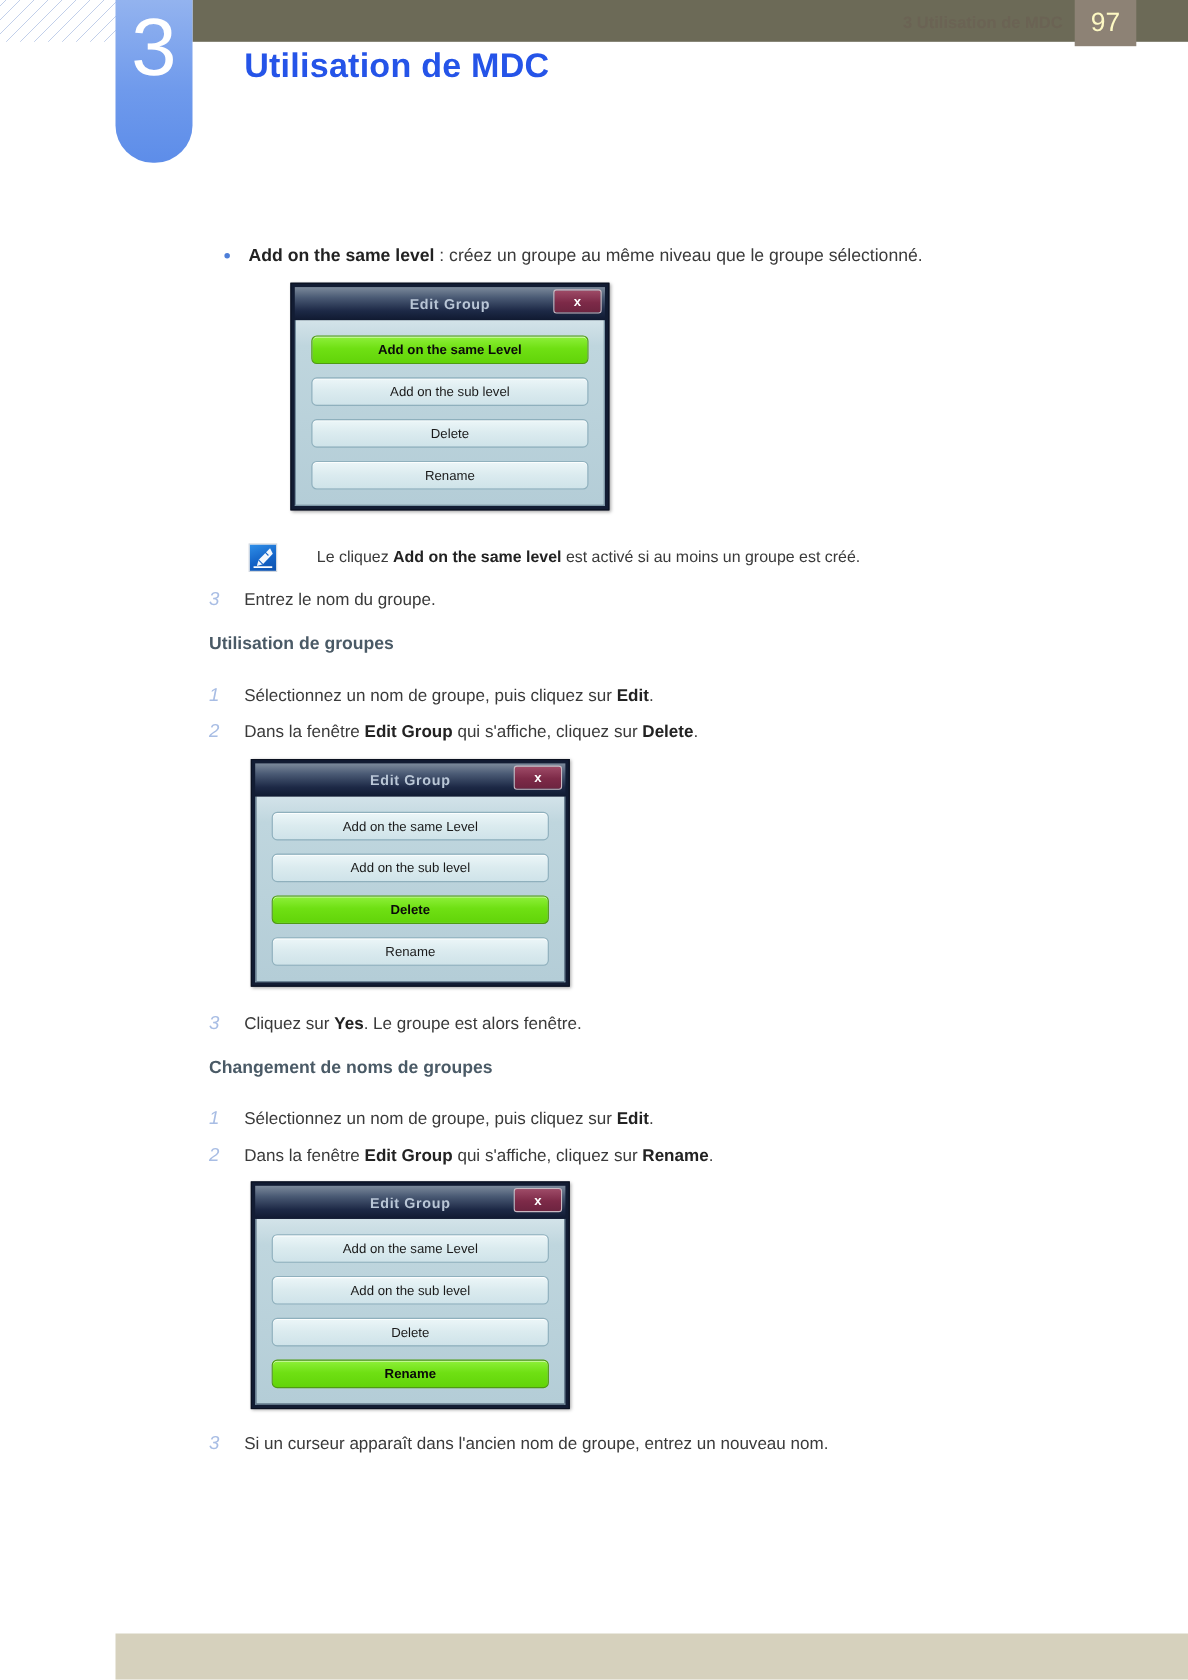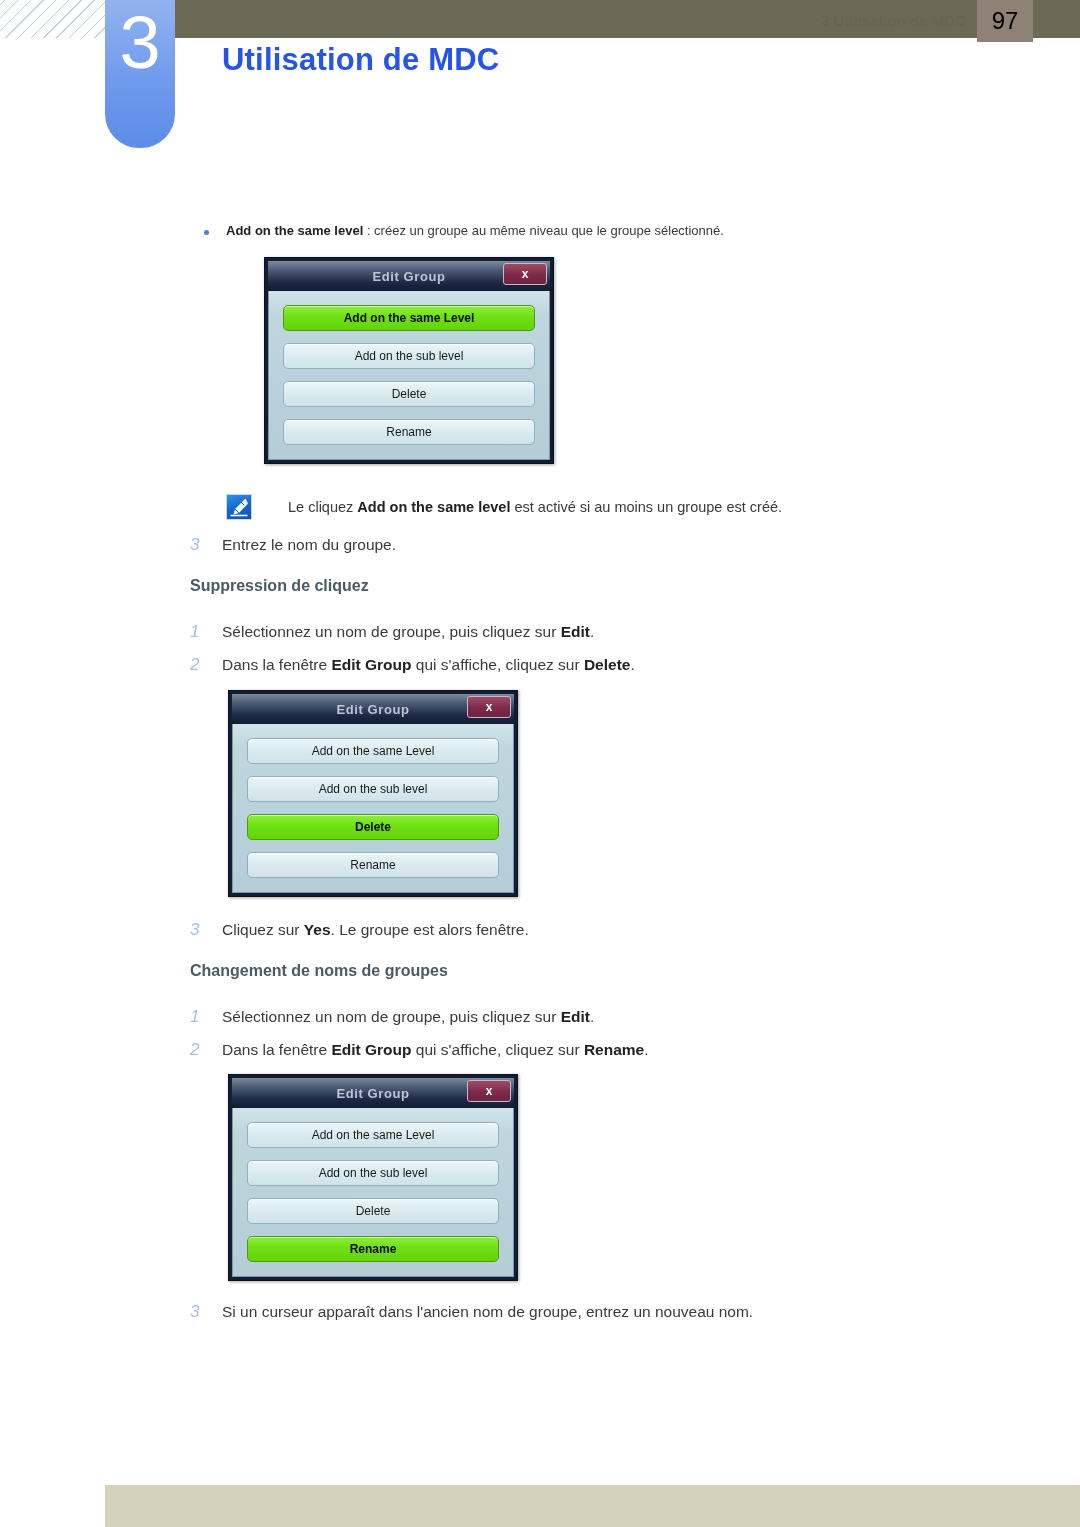--- a/index.html
+++ b/index.html
@@ -61,21 +61,21 @@
     text-align: right;
   }
 
   
   .content { position: absolute; left: 0; top: 0; width: 1080px; }
 
   .bullet-row {
     position: absolute;
     left: 226px;
     width: 800px;
-    font-size: 13px;
+    font-size: 16px;
     color: #3a3a3a;
     line-height: 1.4;
   }
   .bullet-dot {
     position: absolute;
     left: -22px; top: 8px;
     width: 5px; height: 5px;
     border-radius: 50%;
     background: #4d7ed8;
   }
@@ -204,21 +204,21 @@
     right: 114px; top: 12px;
     font-size: 15px;
     color: #6b6354;
     font-weight: bold;
   }
   .footer-page {
     position: absolute;
     right: 47px; top: 0;
     width: 56px; height: 42px;
     background: #8d8275;
-    color: #000000;
+    color: #fef9c3;
     font-size: 24px;
     display: flex;
     align-items: center;
     justify-content: center;
   }
 </style>
 </head>
 <body>
 
 <div class="header-band"></div>
@@ -257,21 +257,21 @@
         <path d="M14 7 L17 10" stroke="#1464c8" stroke-width="1" fill="none"></path>
       </svg>
     </span>
     <span class="note-text"><span>Le cliquez </span><b>Add on the same level</b><span> est activé si au moins un groupe est créé.</span></span>
   </div>
 
   <div class="step-row" style="top:533px;">
     <span class="step-num">3</span><span class="step-text">Entrez le nom du groupe.</span>
   </div>
 
-  <div class="section-head" style="top:577px;">Suppression de cliquez</div>
+  <div class="section-head" style="top:577px;">Utilisation de groupes</div>
 
   <div class="step-row" style="top:620px;">
     <span class="step-num">1</span><span class="step-text"><span>Sélectionnez un nom de groupe, puis cliquez sur </span><b>Edit</b><span>.</span></span>
   </div>
 
   <div class="step-row" style="top:653px;">
     <span class="step-num">2</span><span class="step-text"><span>Dans la fenêtre </span><b>Edit Group</b><span> qui s'affiche, cliquez sur </span><b>Delete</b><span>.</span></span>
   </div>
 
   <div class="dlg" style="left:228px; top:690px;">

